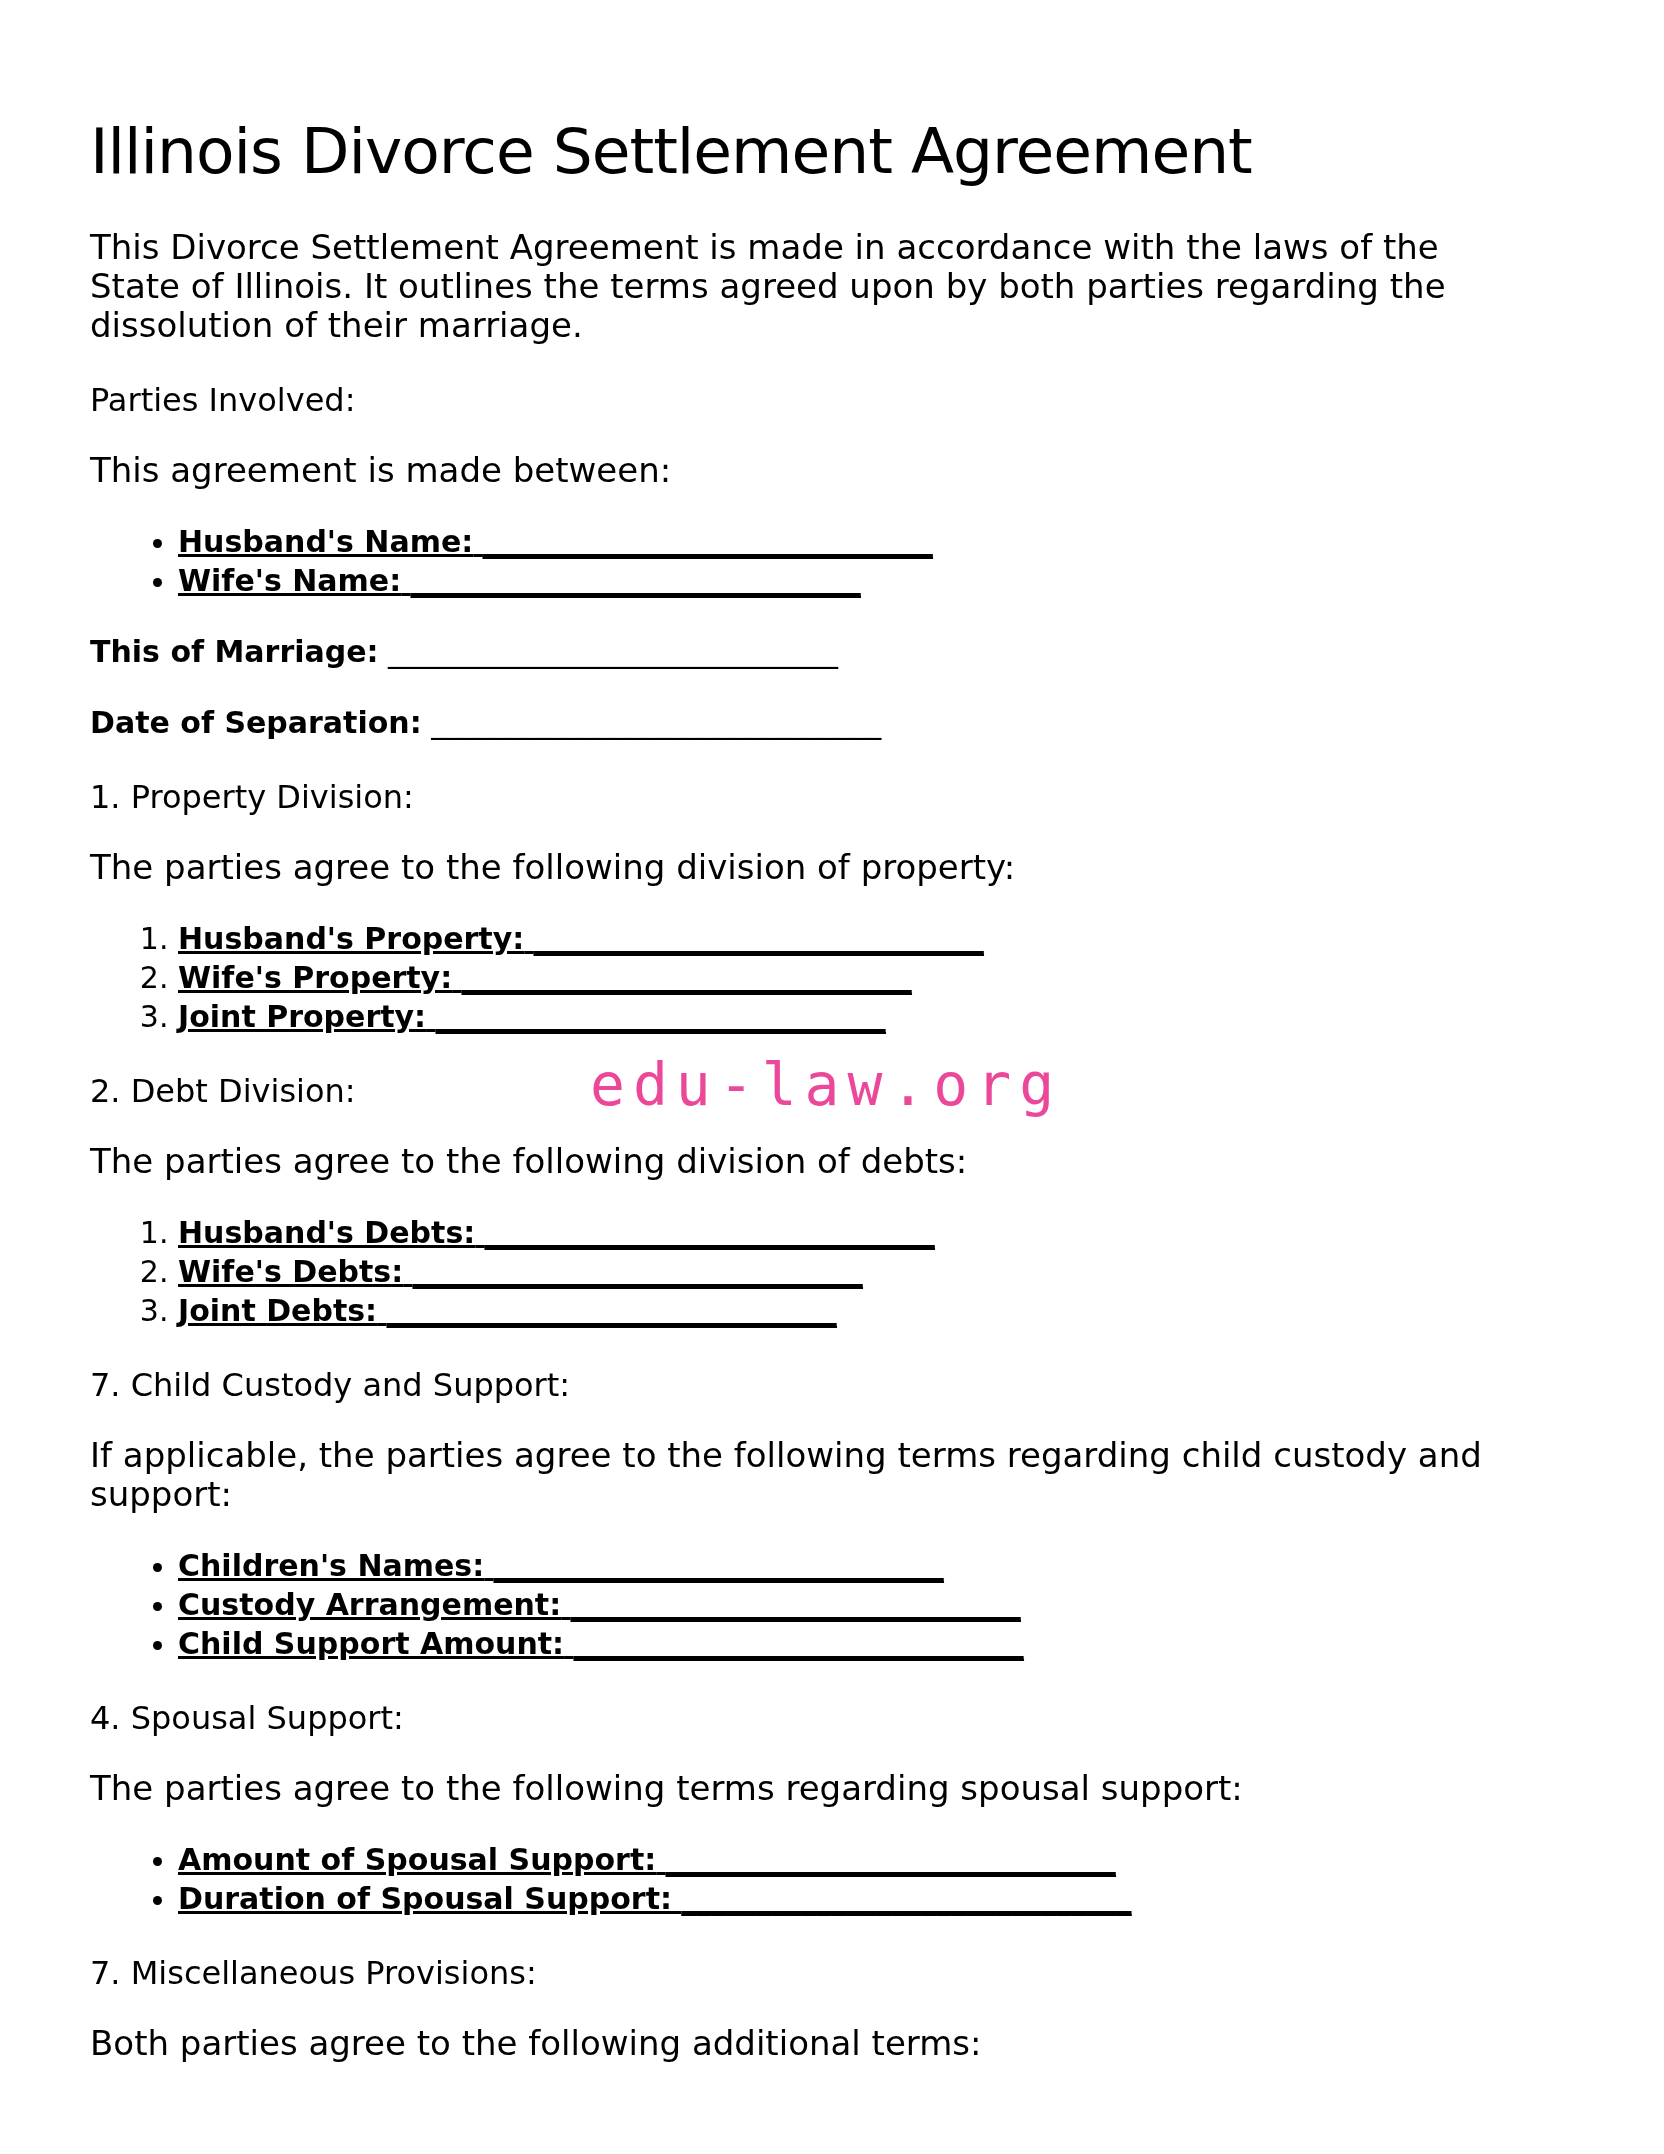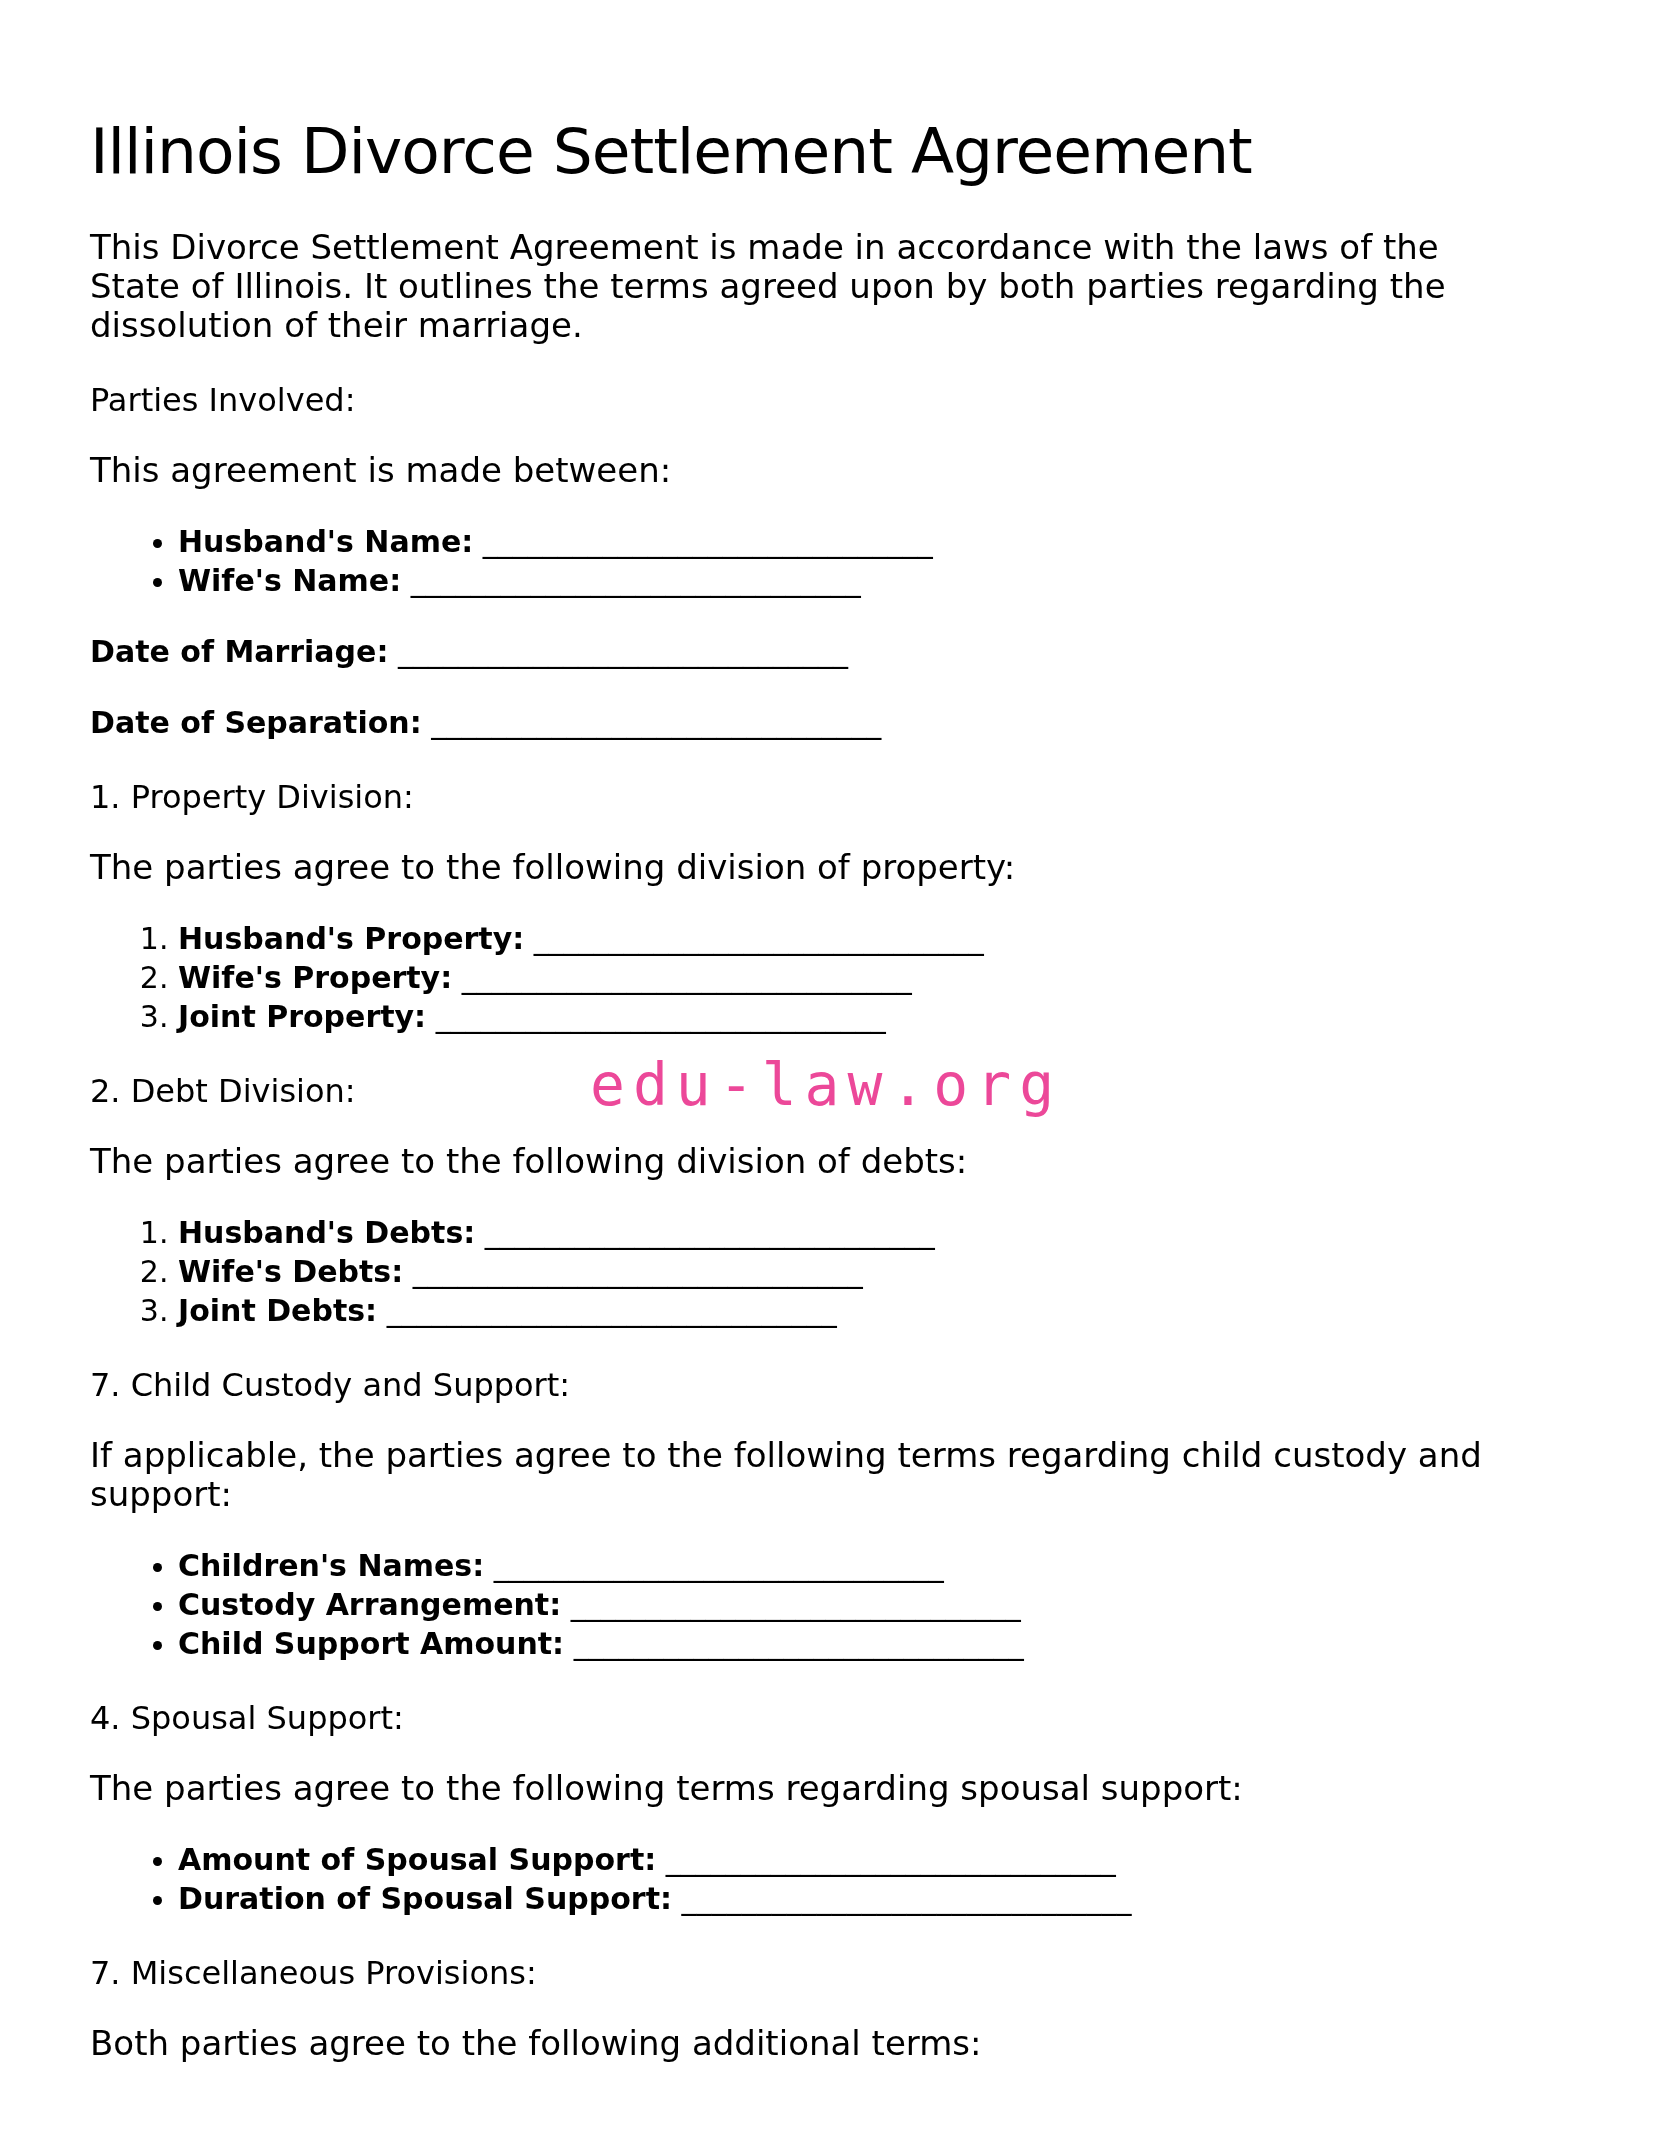--- a/index.html
+++ b/index.html
@@ -33,21 +33,21 @@
     line-height: 42px;
     font-weight: normal;
     margin: 34px 0 30px 0;
   }
   ul.blank-list, ol.blank-list {
     font-size: 30px;
     line-height: 39px;
     margin: 32px 0;
     padding-left: 88px;
   }
-  ul.blank-list > li, ol.blank-list > li { line-height: 39px; }
+  ul.blank-list > li, ol.blank-list > li { line-height: 39px; text-decoration: underline; }
   p.field-line {
     font-size: 30px;
     line-height: 39px;
     margin: 32px 0;
   }
   .lbl { font-weight: bold; }
   .blank { font-weight: normal; letter-spacing: 0; }
   .watermark {
     position: absolute;
     left: 590px;
@@ -81,21 +81,21 @@
         <span class="lbl">Husband's Name:</span>
         <span class="blank">______________________________</span>
       </li>
       <li>
         <span class="lbl">Wife's Name:</span>
         <span class="blank">______________________________</span>
       </li>
     </ul>
 
     <p class="field-line">
-      <span class="lbl">Date of Marriage:</span>
+      <span class="lbl">This of Marriage:</span>
       <span class="blank">______________________________</span>
     </p>
 
     <p class="field-line">
       <span class="lbl">Date of Separation:</span>
       <span class="blank">______________________________</span>
     </p>
 
     <h3 class="sec-heading">1. Property Division:</h3>
     <p class="para">The parties agree to the following division of property:</p>

